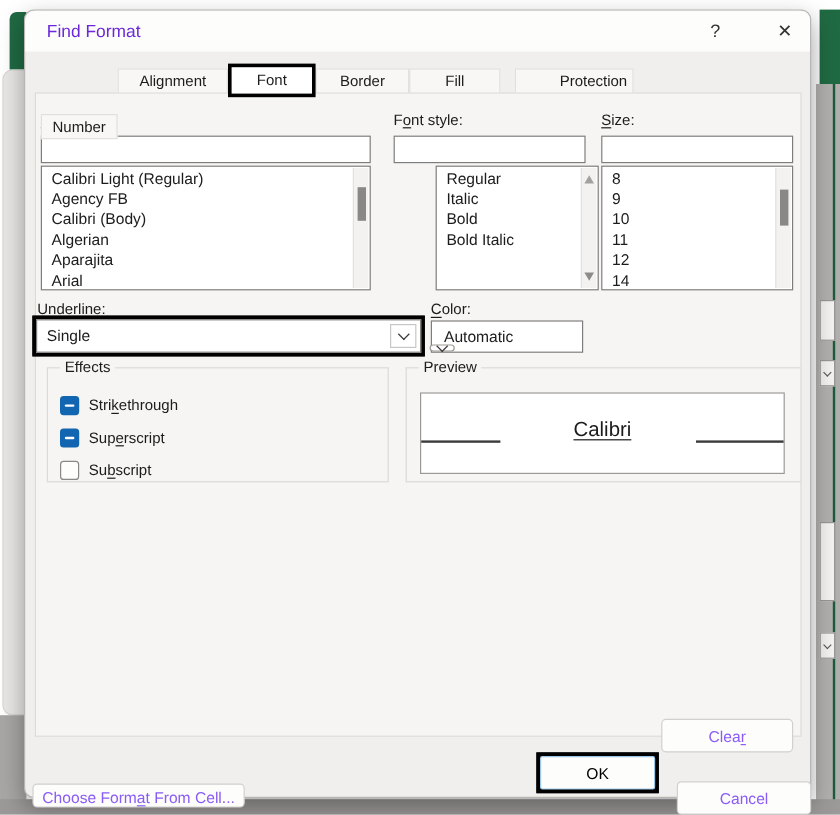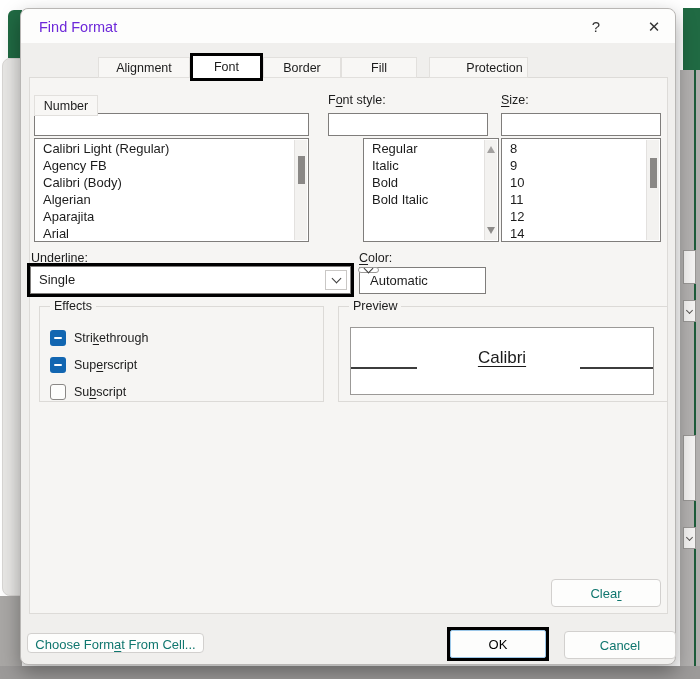--- a/index.html
+++ b/index.html
@@ -93,22 +93,22 @@
   
   .preview-box { position:absolute; left:11px; top:20px; right:13px; height:68px; background:#fff; border:1px solid #9b9997; }
   .base-line { position:absolute; top:39px; height:2px; background:#3c3c3c; }
   .base-left  { left:0; width:66px; }
   .base-right { right:0; width:73px; }
   .preview-text { position:absolute; top:20px; width:100%; text-align:center; font-size:17px;
                   text-decoration:underline; text-underline-offset:3px; color:#1b1b1b; }
 
   
   .btn { position:absolute; background:#fdfdfc; border:1px solid #d2d0ce; border-radius:4px;
-         font-family:"Liberation Sans",sans-serif; font-size:13px; color:#0f766e;
-         display:flex; align-items:center; justify-content:center; }
+         font-family:"Liberation Sans",sans-serif; font-size:13px; color:#8b5cf6;
+         display:flex; align-items:center; justify-content:center;margin-top:20px; }
   .clear-btn  { left:530px; top:570px; width:110px; height:28px; }
   .choose-btn { left:6px;   top:624px; width:177px; height:20px;align-items:flex-end; }
   .cancel-btn { left:543px; top:622px; width:112px; height:28px; }
   .ok-wrap { position:absolute; left:426px; top:618px; width:102px; height:34px; border:3px solid #000; background:#000; }
   .ok-btn  { position:relative; width:100%; height:100%; background:#fdfdfc; border:1px solid #9cc7e8; border-radius:2px;
              display:flex; align-items:center; justify-content:center; font-size:13px; }
 </style>
 </head>
 <body>
 

